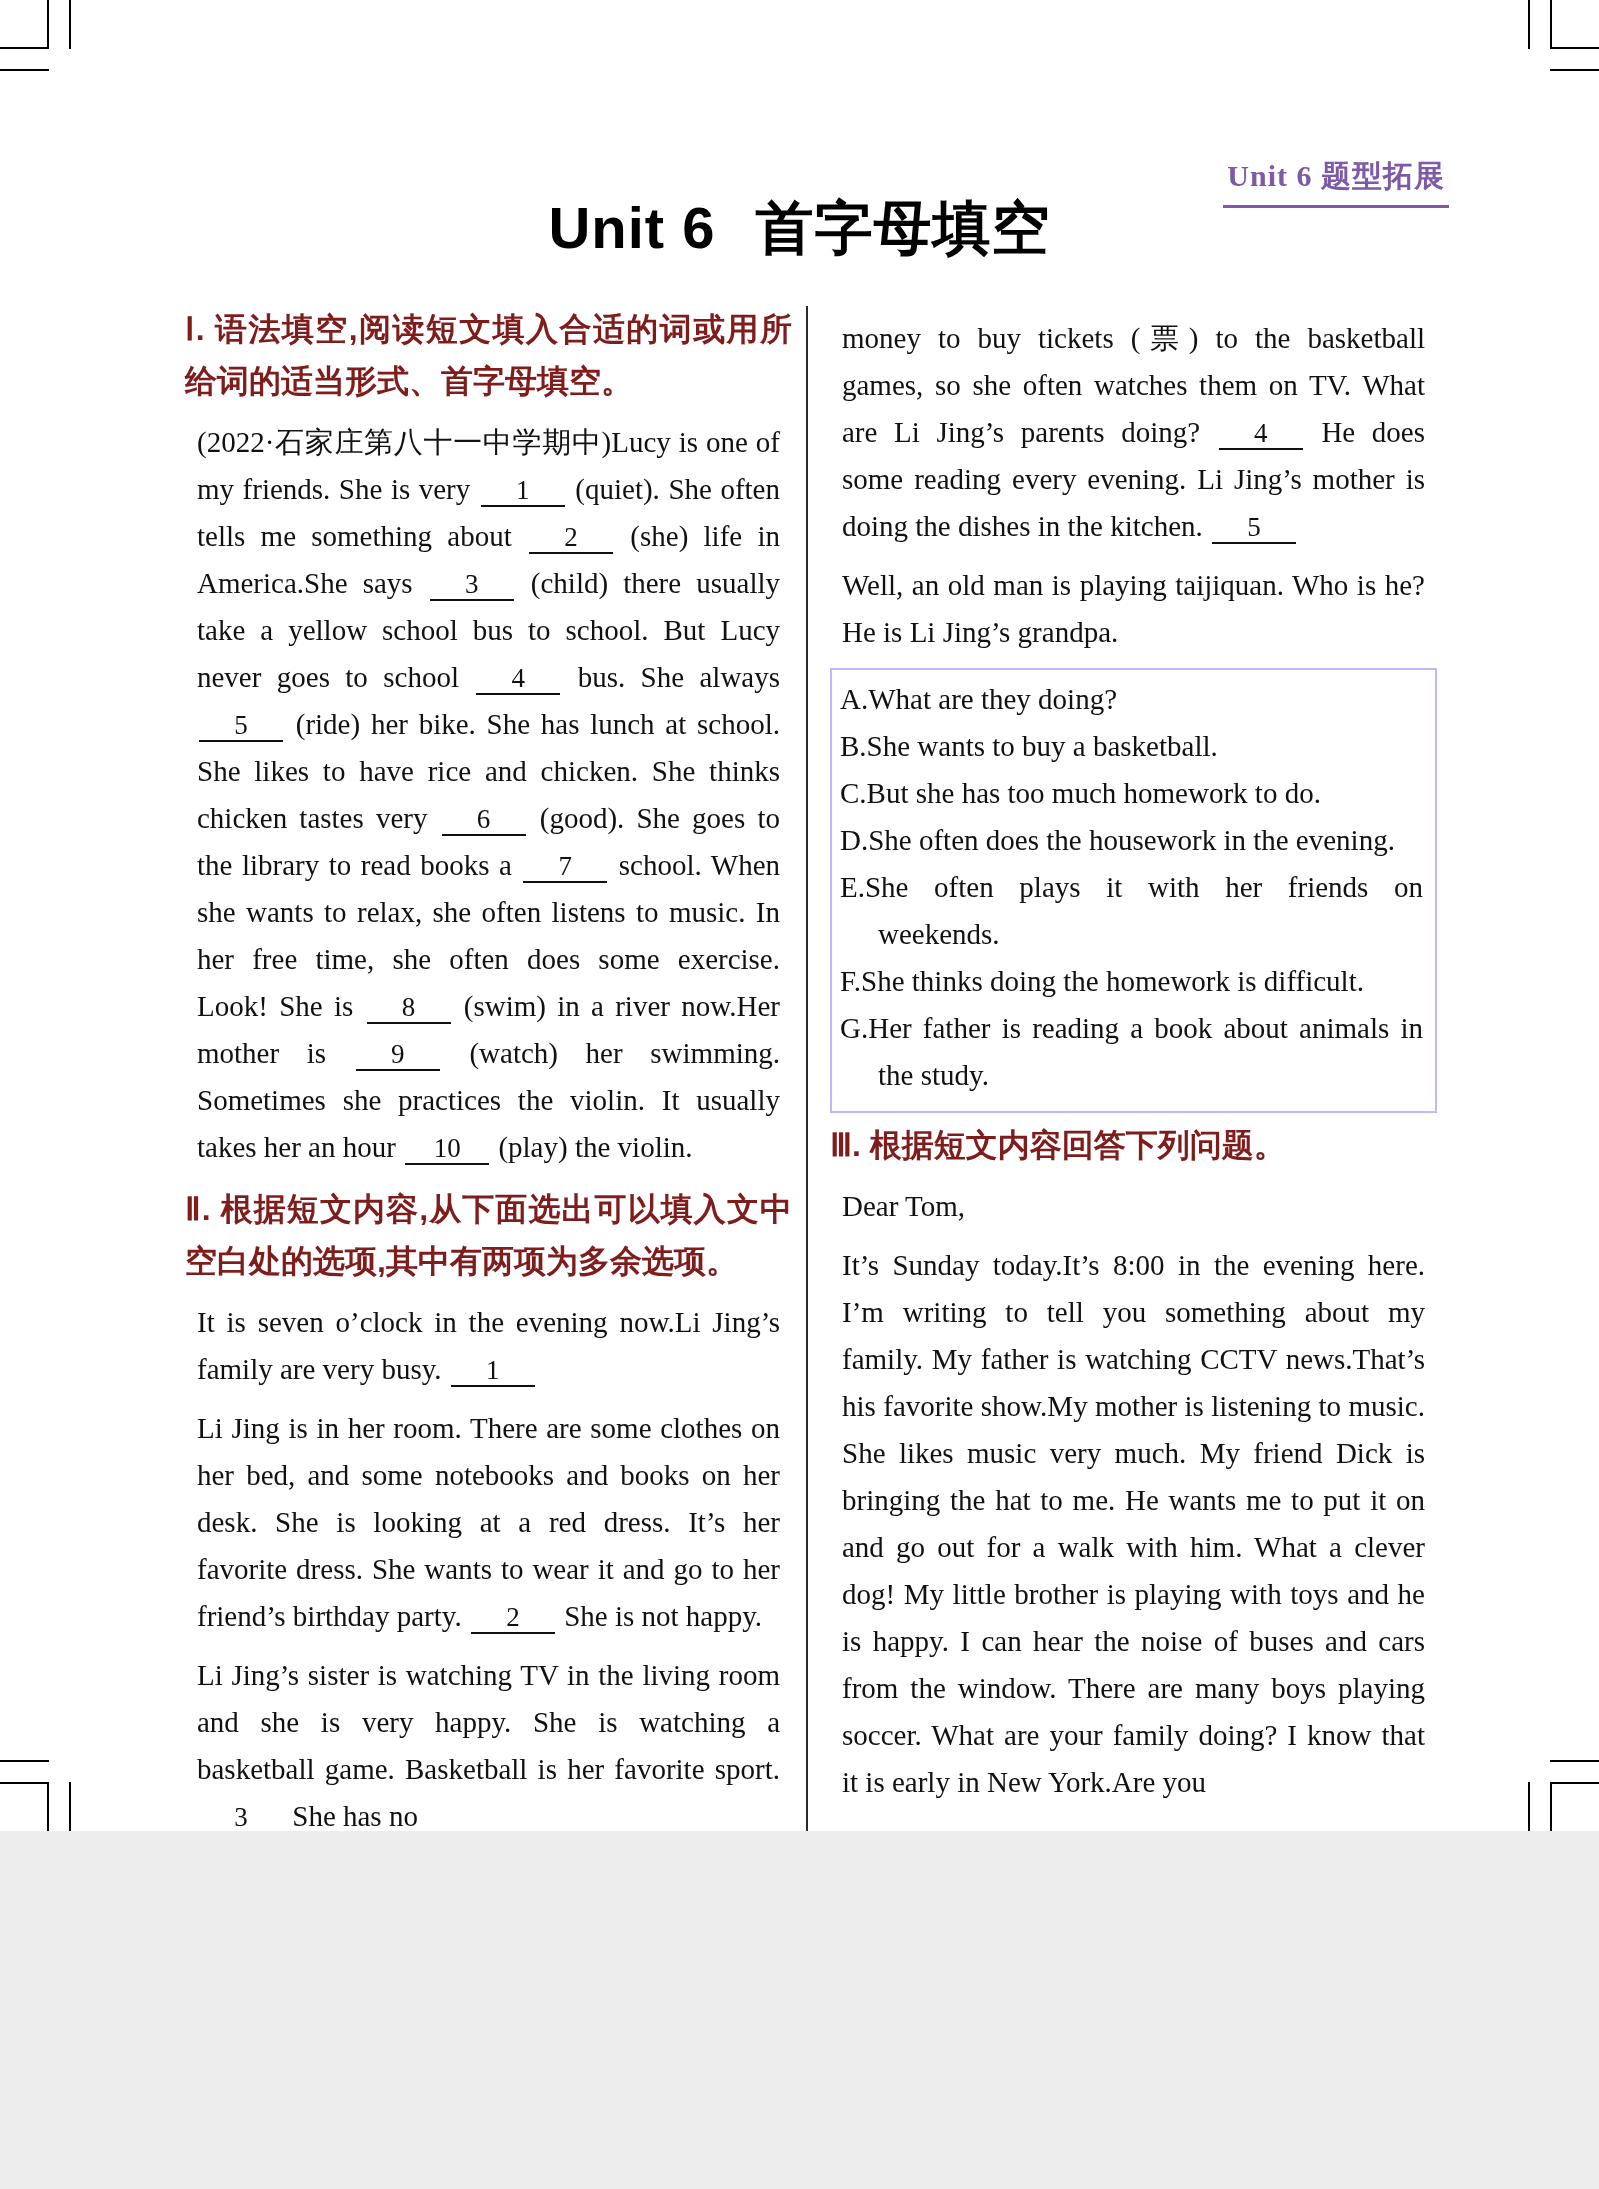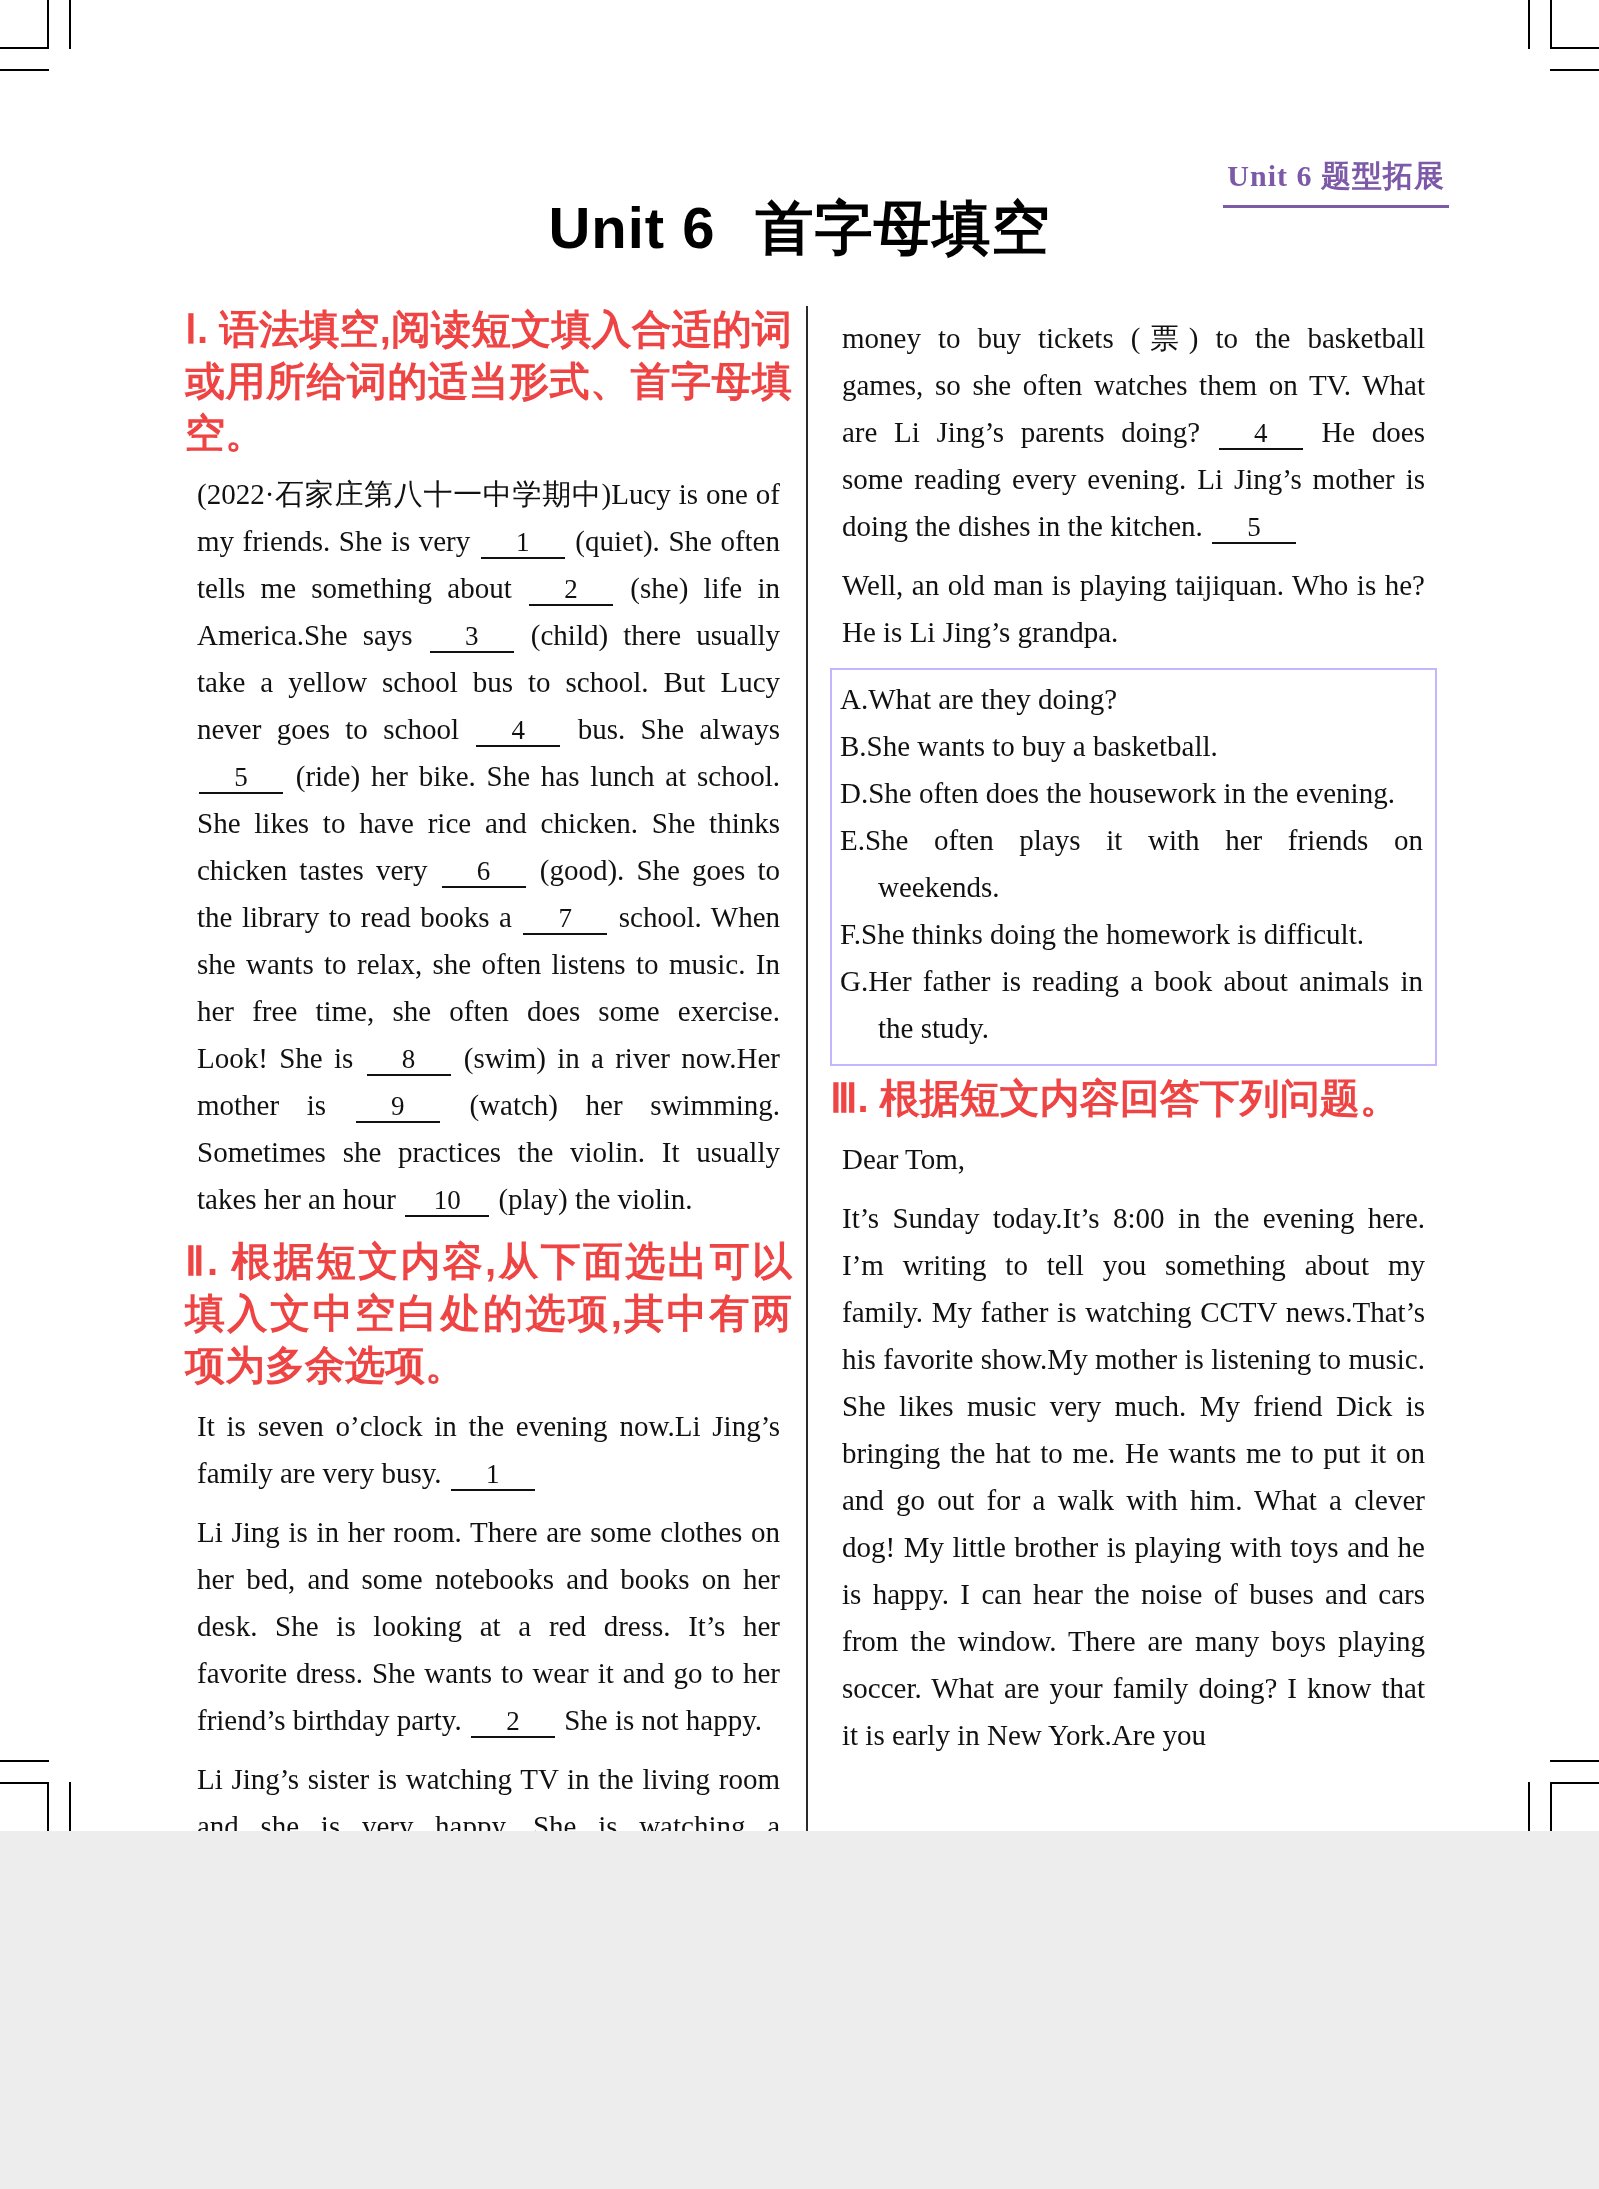--- a/index.html
+++ b/index.html
@@ -54,22 +54,22 @@
   }
 
   .columns{
     position:absolute;top:303px;left:185px;width:1252px;
     display:flex;gap:38px;
   }
   .col{flex:1;min-width:0;}
 
   .cn-heading{
     font-family:"Liberation Sans", sans-serif;
-    font-weight:bold;font-size:40px;line-height:52px;
-    color:#ef4444;text-align:justify;
+    font-weight:bold;font-size:32px;line-height:52px;
+    color:#7f1d1d;text-align:justify;
   }
   .para{
     margin:12px;font-size:29px;line-height:47px;
     text-align:justify;
   }
   .blank{
     display:inline-block;min-width:74px;
     padding:0 5px;margin:0 2px;
     border-bottom:2px solid #111;
     text-align:center;font-size:27px;line-height:30px;
@@ -120,20 +120,21 @@
         <p class="para">It is seven o’clock in the evening now.Li Jing’s family are very busy. <span class="blank">1</span></p>
         <p class="para">Li Jing is in her room. There are some clothes on her bed, and some notebooks and books on her desk. She is looking at a red dress. It’s her favorite dress. She wants to wear it and go to her friend’s birthday party. <span class="blank">2</span> She is not happy.</p>
         <p class="para">Li Jing’s sister is watching TV in the living room and she is very happy. She is watching a basketball game. Basketball is her favorite sport. <span class="blank">3</span> She has no</p>
       </div>
     <div class="col">
         <p class="para">money to buy tickets (票) to the basketball games, so she often watches them on TV. What are Li Jing’s parents doing? <span class="blank">4</span> He does some reading every evening. Li Jing’s mother is doing the dishes in the kitchen. <span class="blank">5</span></p>
         <p class="para">Well, an old man is playing taijiquan. Who is he?  He is Li Jing’s grandpa.</p>
         <div class="options-box">
           <div class="option"><span class="opt-label">A.</span>What are they doing?</div>
           <div class="option"><span class="opt-label">B.</span>She wants to buy a basketball.</div>
+          <div class="option"><span class="opt-label">C.</span>But she has too much homework to do.</div>
           <div class="option"><span class="opt-label">D.</span>She often does the housework in the evening.</div>
           <div class="option"><span class="opt-label">E.</span>She often plays it with her friends on weekends.</div>
           <div class="option"><span class="opt-label">F.</span>She thinks doing the homework is difficult.</div>
           <div class="option"><span class="opt-label">G.</span>Her father is reading a book about animals in the study.</div>
         </div>
         <div class="cn-heading">Ⅲ. 根据短文内容回答下列问题。</div>
         <p class="para">Dear Tom,</p>
         <p class="para">It’s Sunday today.It’s 8:00 in the evening here. I’m writing to tell you something about my family. My father is watching CCTV news.That’s his favorite show.My mother is listening to music. She likes music very much. My friend Dick is bringing the hat to me. He wants me to put it on and go out for a walk with him. What a clever dog! My little brother is playing with toys and he is happy. I can hear the noise of buses and cars from the window. There are many boys playing soccer. What are your family doing?  I know that it is early in New York.Are you</p>
       </div>
   </div>

